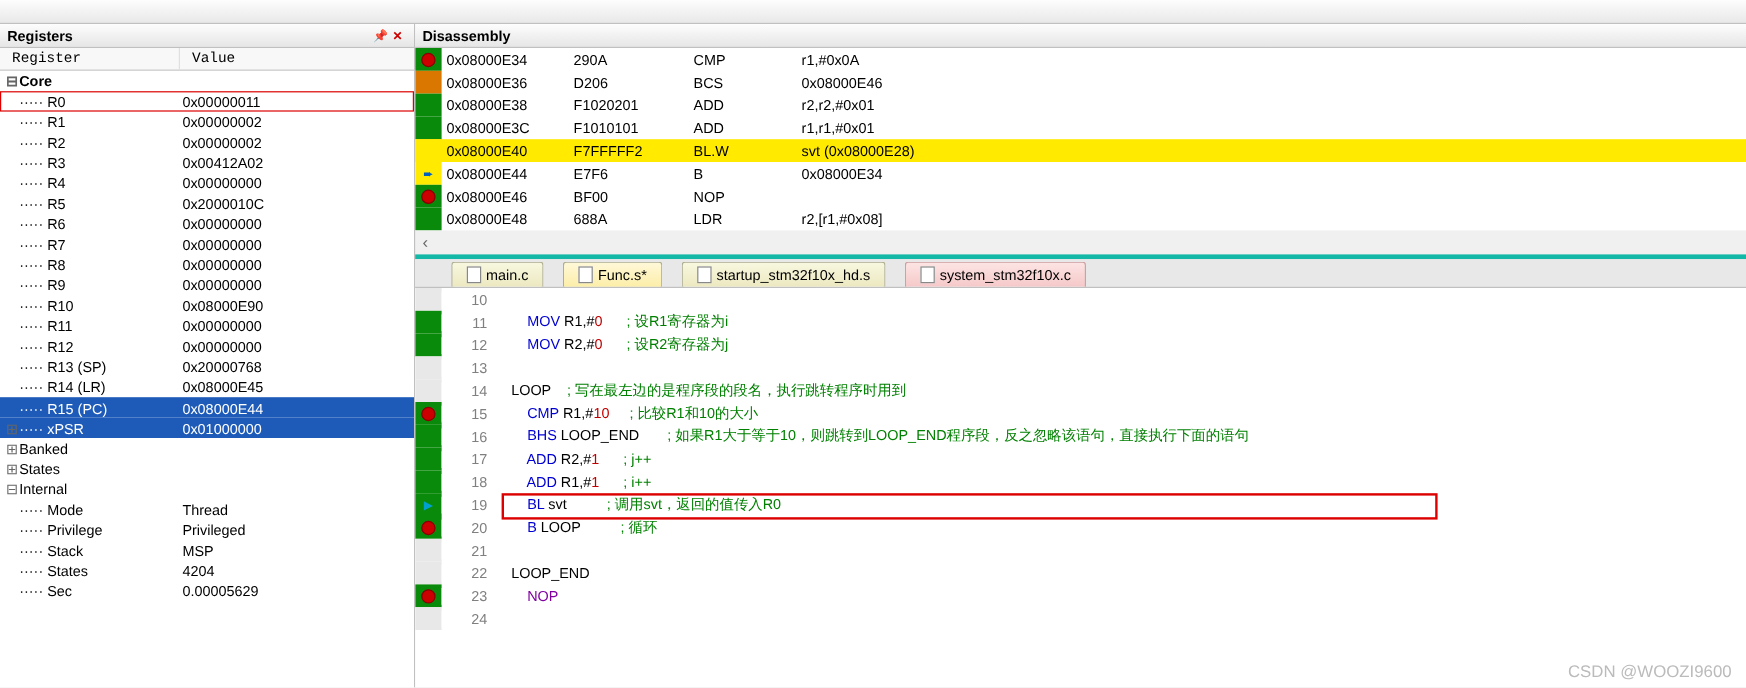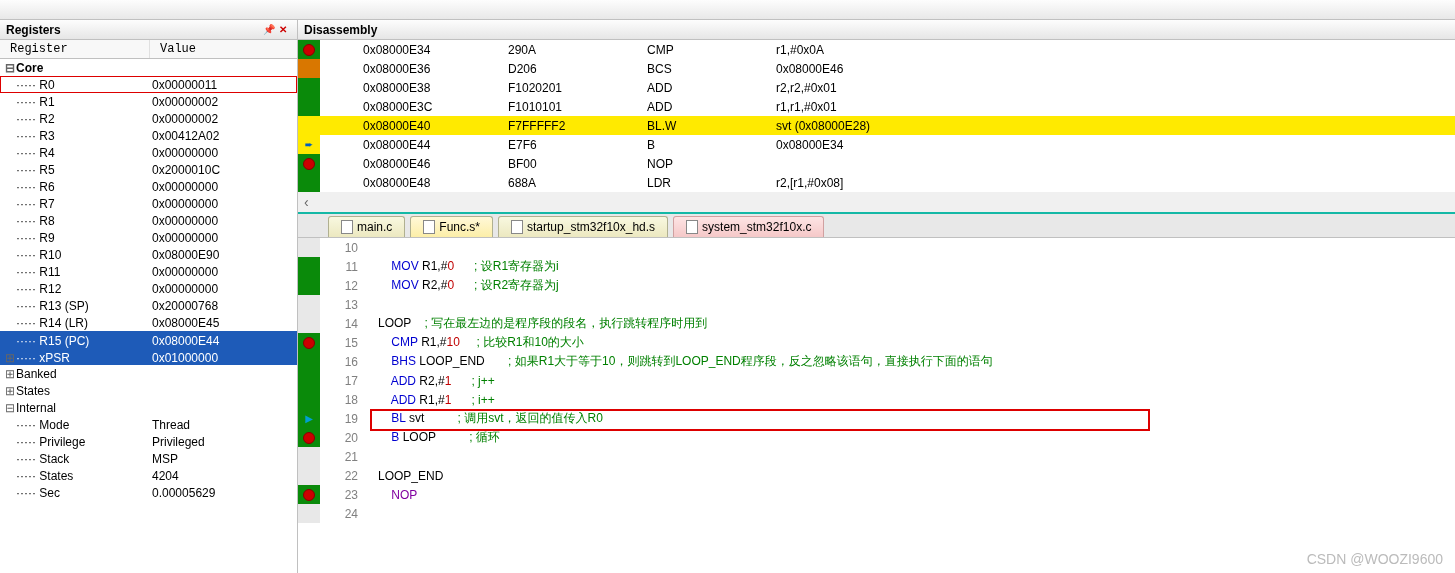--- a/index.html
+++ b/index.html
@@ -3,21 +3,21 @@
 <meta charset="utf-8">
 <style>
 * { margin: 0; padding: 0; box-sizing: border-box; font-family: "Segoe UI", Tahoma, sans-serif; font-size: 12px; }
 body { background: #f0f0f0; width: 1455px; height: 573px; overflow: hidden; position: relative; }
 
 .toolbar { height: 20px; background: linear-gradient(#fdfdfd,#e8e8e8); border-bottom: 1px solid #c0c0c0; }
 
 .main-layout { display: flex; height: 553px; }
 
 
-.registers-panel { width: 298px; background: #fff; border-right: 1px solid #c0c0c0; display: flex; flex-direction: column; }
+.registers-panel { width: 346px; background: #fff; border-right: 1px solid #c0c0c0; display: flex; flex-direction: column; }
 .panel-header { background: linear-gradient(#fdfdfd,#e6e6e6); border-bottom: 1px solid #c0c0c0; padding: 2px 6px; display: flex; justify-content: space-between; align-items: center; height: 20px; font-weight: bold; }
 .panel-header-icons { display: flex; gap: 4px; }
 .pin-icon, .close-icon { width: 12px; height: 12px; font-size: 10px; color: #555; cursor: pointer; }
 .close-icon { color: #c00; font-weight: bold; }
 .reg-head { display: flex; border-bottom: 1px solid #c0c0c0; background: #f8f8f8; }
 .reg-head-cell { padding: 2px 10px; font-family: "Courier New", monospace; }
 .reg-head-cell.name { width: 150px; border-right: 1px solid #e0e0e0; }
 .reg-head-cell.val { flex: 1; }
 .reg-tree { flex: 1; overflow: auto; font-family: "Courier New", monospace; background: #fff; }
 .reg-row { display: flex; height: 17px; align-items: center; white-space: nowrap; }
@@ -25,39 +25,39 @@
 .reg-row .dots { color: #999; letter-spacing: -1px; }
 .reg-row .name { display: inline-block; }
 .reg-row .value { position: absolute; left: 152px; }
 .reg-row.bold { font-weight: bold; }
 .reg-row.selected { background: #1e5bb8; color: #fff; align-items: flex-end; }
 .reg-row.red-box { outline: 1px solid #d00; outline-offset: -1px; }
 .reg-row { position: relative; padding-left: 4px; }
 
 
 .right-side { flex: 1; display: flex; flex-direction: column; }
-.disasm-panel { border-bottom: 2px solid #14b8a6; }
+.disasm-panel { border-bottom: 4px solid #14b8a6; }
 .disasm-body { background: #fff; font-family: "Courier New", monospace; font-size: 13px; overflow: hidden; }
-.disasm-row { display: flex; align-items: center; height: 19px; gap: 39px; }
+.disasm-row { display: flex; align-items: center; height: 19px; }
 .gutter { width: 22px; height: 19px; display: flex; align-items: center; justify-content: center; }
 .gutter.green { background: #0a8a0a; }
 .gutter.orange { background: #d97700; }
 .gutter.yellow { background: #ffea00; }
 .bp-dot { width: 12px; height: 12px; background: #c00; border-radius: 50%; border: 1px solid #800; }
 .arrow-icon { color: #0060c0; font-size: 10px; }
 .disasm-row.hl-yellow { background: #ffea00; color: #000; }
 .disasm-row .addr { width: 110px; padding-left: 4px; }
 .disasm-row .bytes { width: 100px; }
 .disasm-row .mnem { width: 90px; }
 .disasm-row .ops { flex: 1; }
 .scroll-left { padding: 2px 6px; color: #666; font-size: 14px; }
 
 
 .tabs { display: flex; background: #e8e8e8; border-bottom: 1px solid #c0c0c0; padding-left: 30px; height: 24px; align-items: flex-end; }
-.tab { padding: 3px 12px; background: linear-gradient(#f8f8e0,#ece8c0); border: 1px solid #b0b090; border-bottom: none; margin-right: 5px; border-radius: 3px 3px 0 0; display: flex; align-items: center; gap: 4px; cursor: pointer; font-size: 11px; }
+.tab { padding: 3px 12px; background: linear-gradient(#f8f8e0,#ece8c0); border: 1px solid #b0b090; border-bottom: none; margin-right: 16px; border-radius: 3px 3px 0 0; display: flex; align-items: center; gap: 4px; cursor: pointer; font-size: 11px; }
 .tab.active { background: linear-gradient(#fff8d8,#fceea8); }
 .tab.pink { background: linear-gradient(#fde4e4,#f5c8c8); border-color: #d0a0a0; }
 .tab-icon { width: 12px; height: 14px; background: #fff; border: 1px solid #888; position: relative; }
 
 
 .code-editor { flex: 1; background: #fff; font-family: "Courier New", monospace; font-size: 13px; position: relative; overflow: hidden; }
 .code-row { display: flex; align-items: center; height: 19px; }
 .code-gutter { width: 22px; height: 19px; display: flex; align-items: center; justify-content: center; background: #e8e8e8; }
 .code-gutter.green { background: #0a8a0a; }
 .line-no { width: 50px; text-align: right; padding-right: 12px; color: #808080; background: #fff; }

